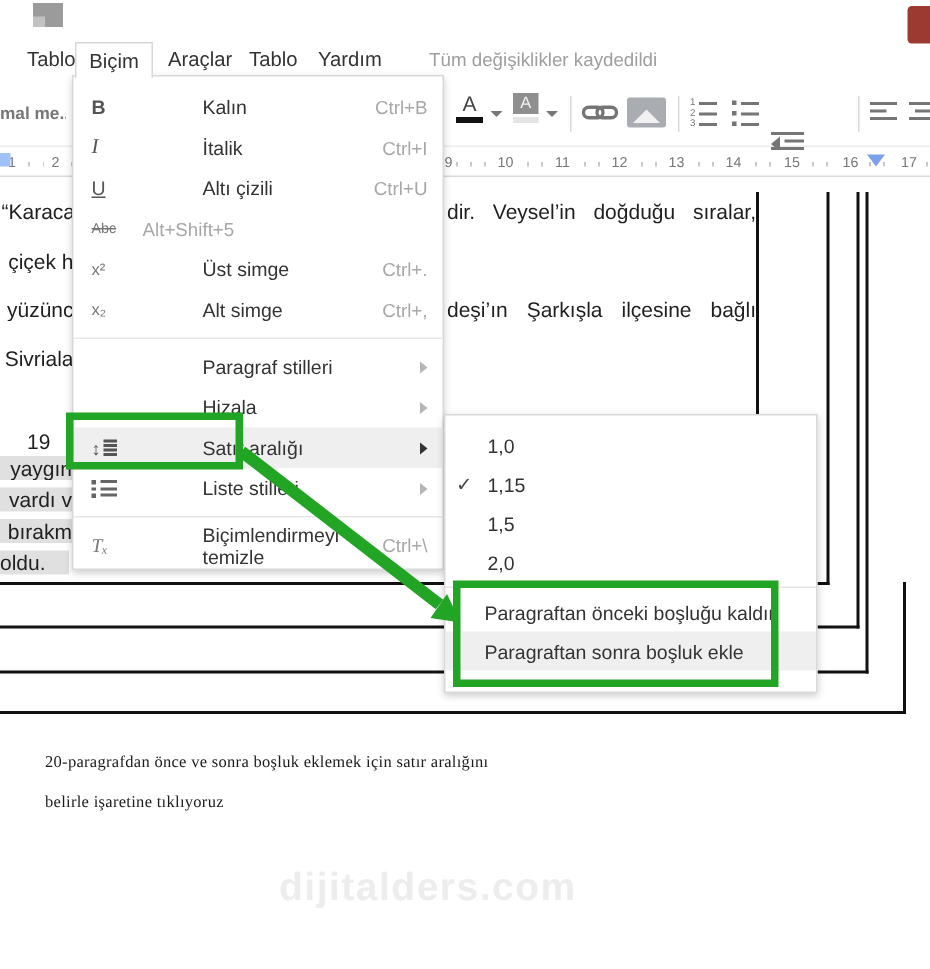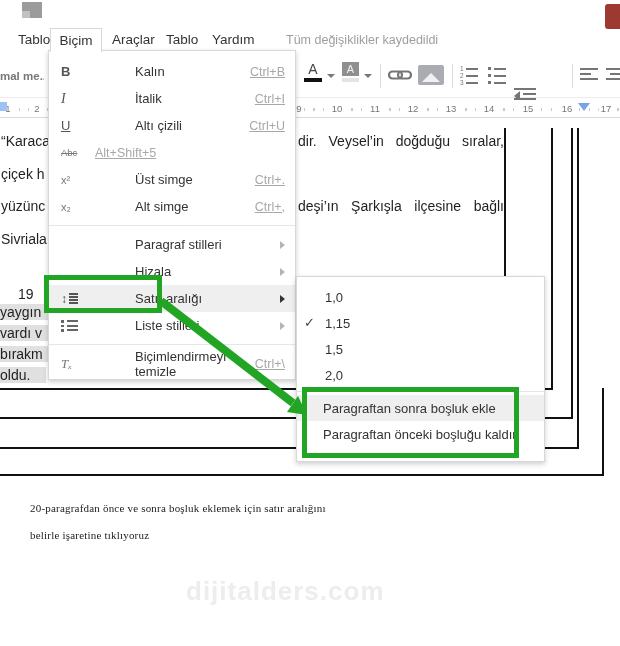--- a/index.html
+++ b/index.html
@@ -55,41 +55,41 @@
   .rnum { position:absolute; top:3px; transform:translateX(-50%); font-size:9.5px; color:#777;
           background:#fff; padding:0 2px; }
   .rmark { left:578px; top:3px; width:0; height:0; border-left:6px solid transparent;
            border-right:6px solid transparent; border-top:8px solid #7ba1e8; }
   .lmark { left:0; top:2px; width:7px; height:9px; background:#9ec2f7; }
 
   
   .page { left:0; top:118px; width:620px; height:400px; background:#fff; }
   .dline { position:absolute; font-size:14px; color:#1f1f1f; white-space:nowrap; }
   .ljust { width:206px; text-align:justify; text-align-last:justify; white-space:normal; height:17px; overflow:hidden; }
-  .lcol  { width:48px; overflow:hidden; }
+  .lcol  { width:48px; overflow:hidden;text-align:right; }
   .hl { background:#e0e0e0; }
   .vline { position:absolute; width:2px; background:#111; }
   .hline { position:absolute; height:2px; background:#111; }
   .watermark { position:absolute; left:186px; top:458px; font-size:26px; font-weight:bold;
                color:#ededed; letter-spacing:1px; }
 
   
   .panel { position:absolute; background:#fff; border:1px solid #d8d8d8; box-shadow:0 2px 5px rgba(0,0,0,.2); }
   .fmt-menu { left:48px; top:50px; width:248px; height:330px; z-index:10; padding-top:7px; }
   .mrow { display:flex; align-items:center; height:27px; padding:0 10px 0 12px; font-size:13px; color:#333; cursor:default; }
   .mrow.active { background:#efefef; }
   .micon { width:34px; color:#555; font-size:12px; flex:none; }
   .ic-bold { font-weight:bold; font-size:13px; }
   .ic-italic { font-style:italic; font-family:"Liberation Serif",serif; font-size:14px; }
   .ic-underline { text-decoration:underline; font-size:13px; }
   .ic-strike { text-decoration:line-through; font-size:9.5px; color:#777; }
   .ic-sup, .ic-sub { font-size:11px; color:#777; }
   .ic-clear { font-style:italic; font-family:"Liberation Serif",serif; font-size:13px; color:#777; }
   .mlabel { flex:1;margin-left:40px; }
-  .mshort { color:#a8a8a8; font-size:12.5px;text-decoration:underline; }
+  .mshort { color:#a8a8a8; font-size:12.5px; }
   .msep { height:1px; background:#e6e6e6; margin:5px 0; }
   .marrow { width:0; height:0; border-top:4px solid transparent; border-bottom:4px solid transparent;
             border-left:5px solid #b5b5b5; margin-left:6px; }
   .marrow.dark { border-left-color:#333; }
   .ls-icon { display:flex; align-items:center; }
   .ls-icon .ar { font-size:12px; color:#555; margin-right:2px; }
   .ls-icon .lb i { display:block; width:9px; height:1.5px; background:#555; margin:1.5px 0; }
   .list-icon i { display:block; position:relative; width:11px; height:2px; background:#666; margin:2.5px 0 2.5px 6px; }
   .list-icon i::before { content:""; position:absolute; left:-6px; top:0; width:2.5px; height:2.5px; background:#666; }
 
@@ -331,25 +331,25 @@
     <span class="scheck">✓</span>
     <span>1,15</span>
   </div>
   <div class="srow">
     <span>1,5</span>
   </div>
   <div class="srow">
     <span>2,0</span>
   </div>
   <div class="msep" style="margin:3px 0"></div>
+  <div class="srow" style="padding-left:26px">
+    <span>Paragraftan önceki boşluğu kaldır</span>
+  </div>
   <div class="srow hover" style="padding-left:26px">
     <span>Paragraftan sonra boşluk ekle</span>
-  </div>
-  <div class="srow" style="padding-left:26px">
-    <span>Paragraftan önceki boşluğu kaldır</span>
   </div>
 </div>
 
 <div class="gbox" style="left:44px; top:275px; width:118px; height:38px"></div>
 <div class="gbox" style="left:302px; top:387px; width:217px; height:71px"></div>
 <svg class="arrow-svg" width="620" height="646">
   <line x1="161" y1="301" x2="293" y2="403" stroke="#22a424" stroke-width="8"></line>
   <polygon points="307,415 287,412 298,396" fill="#22a424"></polygon>
 </svg>
 

